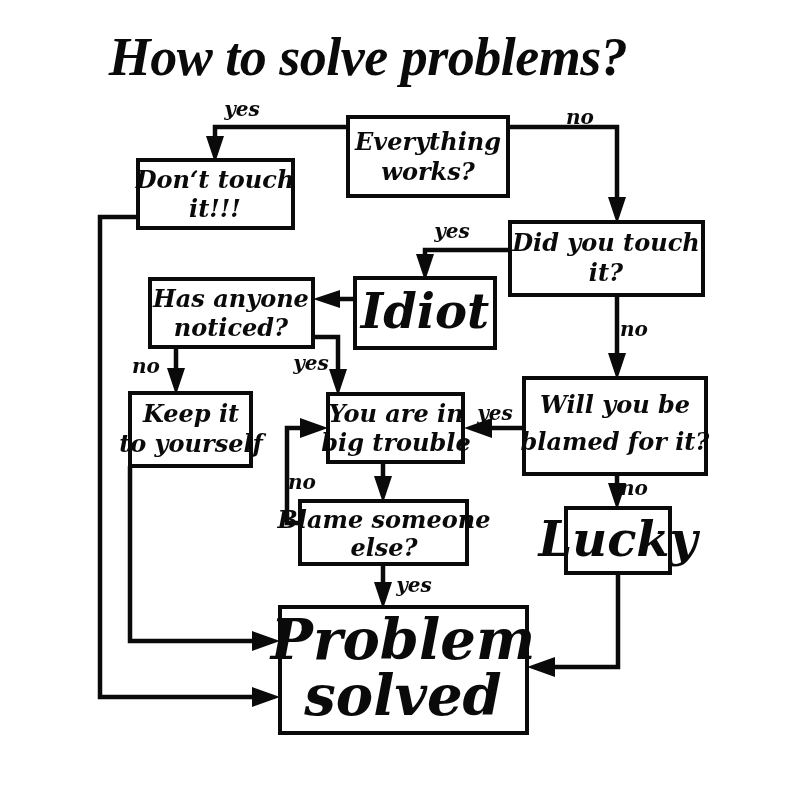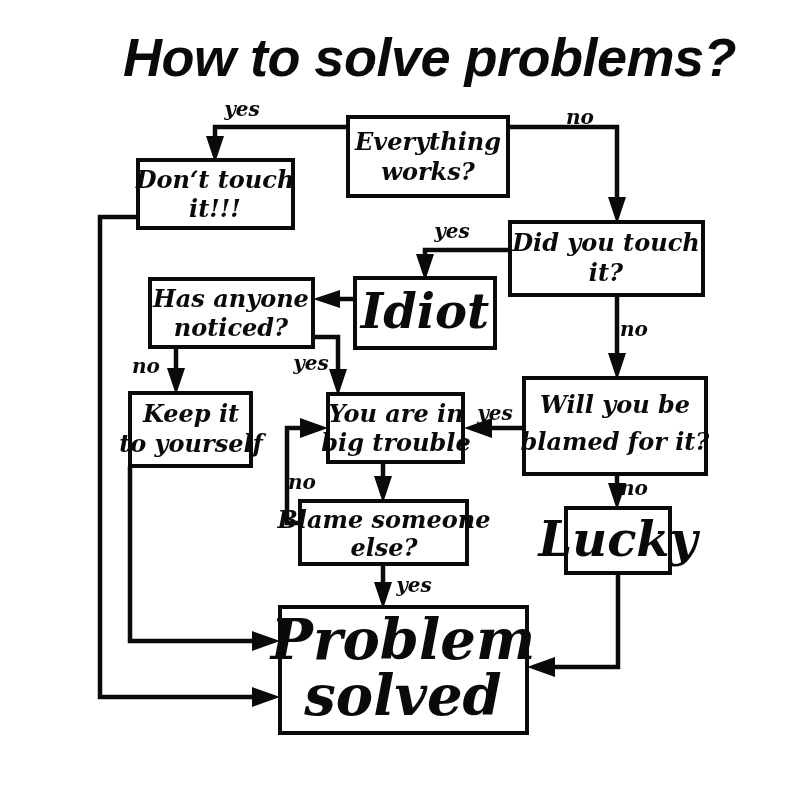--- a/index.html
+++ b/index.html
@@ -13,22 +13,22 @@
     height: 800px;
     background: #ffffff;
     overflow: hidden;
     font-family: "DejaVu Serif", serif;
   }
   #chart-title {
     position: absolute;
     left: 0;
     top: 26px;
     width: 736px;
-    text-align: right;
-    font-family: Liberation Sans, sans-serif;
+    text-align: center;
+    font-family: Liberation Serif, serif;
     font-style: italic;
     font-weight: bold;
     font-size: 54px;
     letter-spacing: -0.5px;
     color: #0a0a0a;
     white-space: nowrap;
   }
   svg#flow {
     position: absolute;
     left: 0;

